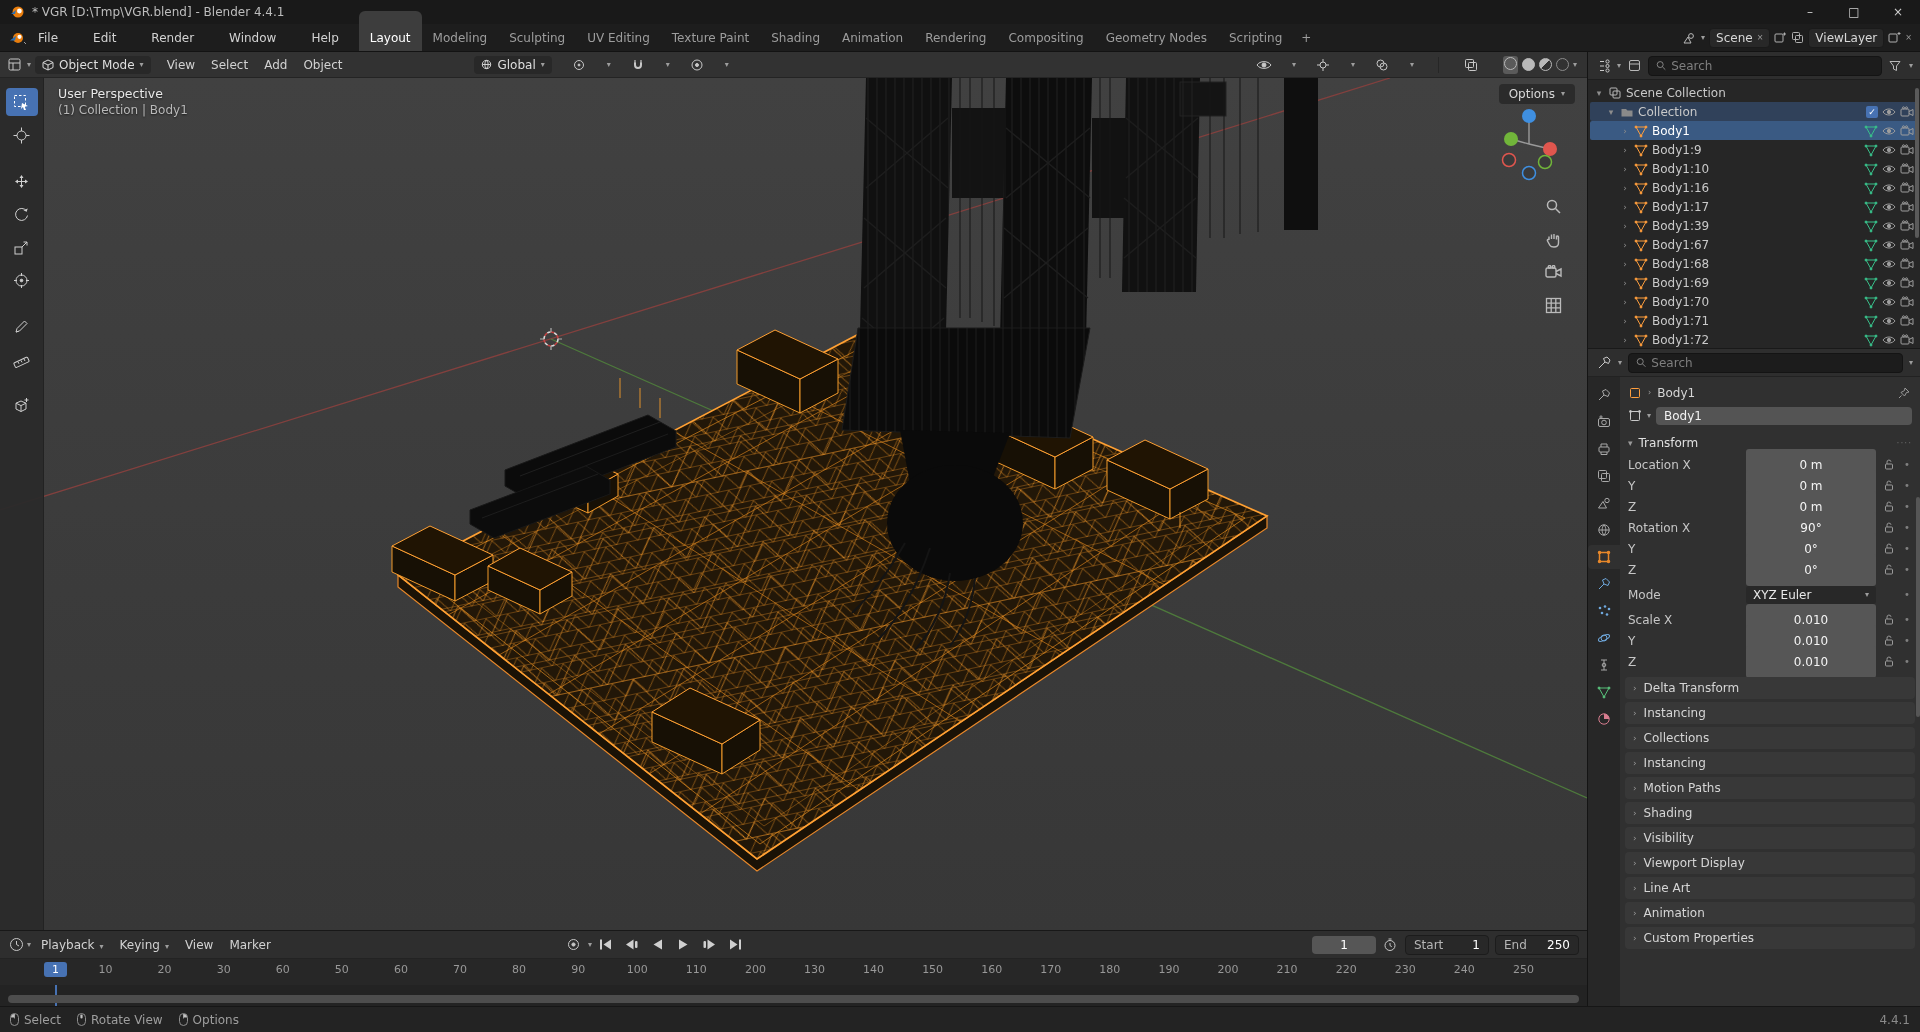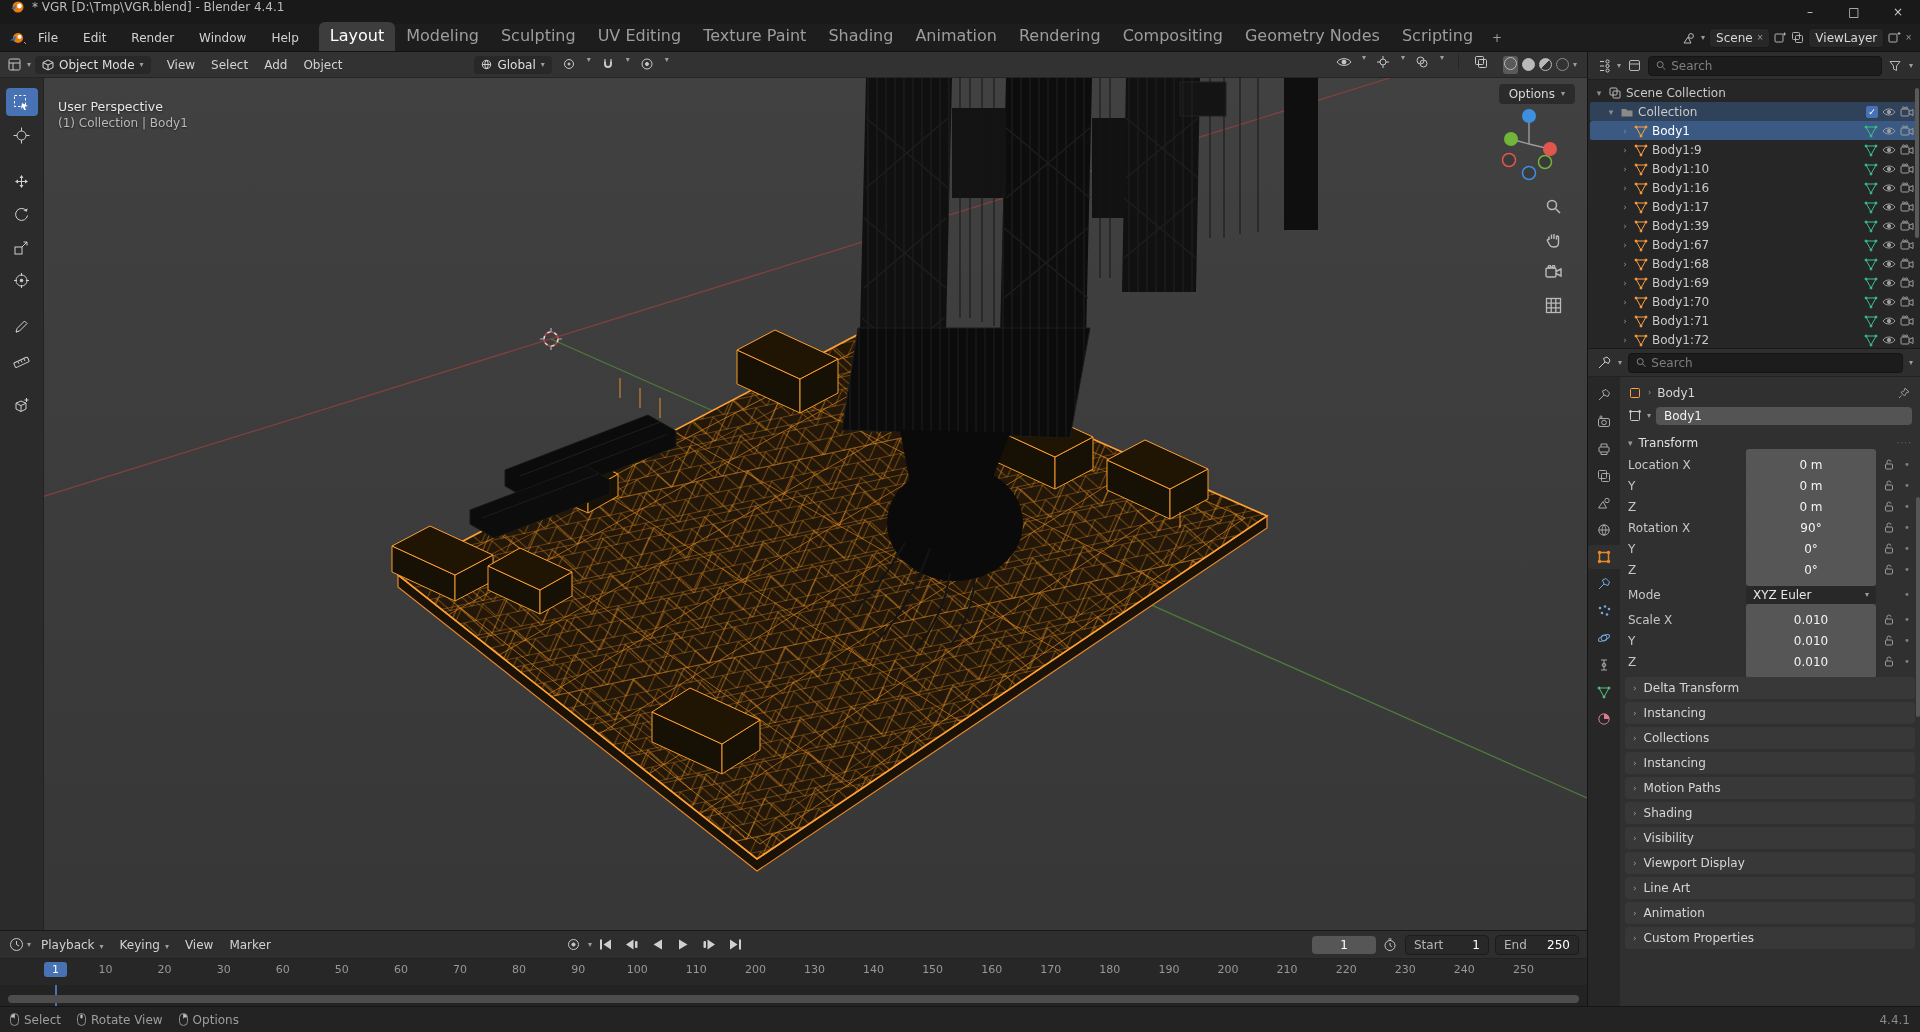--- a/index.html
+++ b/index.html
@@ -1,64 +1,64 @@
 <!DOCTYPE html>
 <html><head>
 <meta charset="utf-8">
 <style>
 *{margin:0;padding:0;box-sizing:border-box;user-select:none}
 html,body{width:1920px;height:1032px;overflow:hidden}
 body{background:#1d1d1d;font-family:"DejaVu Sans","Liberation Sans",sans-serif;font-size:12px;color:#c3c3c3}
 
 
-.titlebar{height:24px;background:#191919;display:flex;align-items:flex-start;padding-left:10px;color:#bdbdbd}
+.titlebar{height:24px;background:#191919;display:flex;align-items:center;padding-left:10px;color:#bdbdbd}
 .titlebar .app-icon{width:14px;height:14px;margin-right:8px}
 .titlebar .title{font-size:12px;white-space:nowrap}
 .win-btns{margin-left:auto;display:flex;height:100%}
 .win-btn{width:44px;display:flex;align-items:center;justify-content:center;color:#cfcfcf;font-size:12px}
 
 
 .topbar{height:28px;background:#1d1d1d;display:flex;align-items:center;padding:0 8px;border-bottom:1px solid #131313}
 .blogo{width:18px;height:14px;margin-right:4px}
 .menu-item{padding:4px 8px;border-radius:3px;color:#d2d2d2;white-space:nowrap}
 .tabs{display:flex;align-items:flex-end;height:100%;margin-left:12px}
-.tab{padding:4px 11px 6px;border-radius:6px 6px 0 0;color:#9d9d9d;white-space:nowrap;font-size:16px}
+.tab{padding:20px 11px 6px;border-radius:6px 6px 0 0;color:#9d9d9d;white-space:nowrap;font-size:12px}
 .tabs .tab:first-child{background:#3d3d3d;color:#fff}
 .tab-add{padding:4px 8px;color:#9d9d9d}
 .topbar-right{margin-left:auto;display:flex;align-items:center;gap:4px}
 .pillfield{display:flex;align-items:center;gap:4px;background:#282828;border:1px solid #1a1a1a;border-radius:4px;padding:2px 6px;color:#d8d8d8}
 .mini-ic{width:13px;height:13px;display:inline-flex}
 .chev{font-size:8px;color:#9d9d9d;line-height:1}
 
 
 .main{display:flex;height:954px}
 .left-col{width:1587px;display:flex;flex-direction:column}
 .sidebar{width:333px;display:flex;flex-direction:column;background:#2b2b2b;border-left:1px solid #141414}
 
 
 .vp-header{height:26px;background:#323232;border-bottom:1px solid #242424;display:flex;align-items:center;padding:0 6px;gap:4px}
-.hgroup{display:flex;align-items:flex-start;gap:9px}
+.hgroup{display:flex;align-items:center;gap:19px}
 .hicon{width:17px;height:17px;display:inline-flex;align-items:center;justify-content:center;color:#c8c8c8}
 .hpill{display:flex;align-items:center;gap:5px;background:#282828;border-radius:4px;padding:2px 7px;color:#dedede}
 .vp-menus{display:flex;margin-left:4px}
 .shade-dot{width:13px;height:13px;border-radius:50%;border:1.5px solid #b9b9b9;display:inline-block}
 .shade-dot.filled{background:#b9b9b9}
 .shade-dot.half{background:linear-gradient(135deg,#b9b9b9 50%,transparent 50%)}
 .shade-wrap{display:flex;align-items:center;gap:4px;padding:2px 4px;border-radius:4px}
 .shade-wrap .active-shade{background:#5a5a5a;border-radius:3px;padding:1px}
 .hdivider{width:1px;height:16px;background:#262626;margin:0 5px}
 
 
 .vp-canvas{position:relative;flex:1;overflow:hidden}
 .scene{position:absolute;inset:0;width:100%;height:100%}
 .toolbar{position:absolute;left:0;top:0;bottom:0;width:44px;background:rgba(42,42,42,.95);border-right:1px solid #222;display:flex;flex-direction:column;align-items:center;padding-top:10px;gap:5px}
 .tool-btn{width:32px;height:28px;border-radius:4px;display:flex;align-items:center;justify-content:center;color:#cfcfcf}
 .toolbar .tool-btn:first-child{background:#4772b3;color:#fff}
 .tool-gap{height:8px}
-.vp-overlay-text{position:absolute;left:58px;top:20px;line-height:17px;pointer-events:none}
+.vp-overlay-text{position:absolute;left:58px;top:7px;line-height:17px;pointer-events:none}
 .vp-overlay-text .l1{color:#e8e8e8;font-size:12.5px;text-shadow:0 1px 2px rgba(0,0,0,.6)}
 .vp-overlay-text .l2{color:#b9b9b9;font-size:12px;text-shadow:0 1px 2px rgba(0,0,0,.6)}
 .options-btn{position:absolute;right:12px;top:6px;background:rgba(36,36,36,.75);border-radius:4px;padding:3px 10px;color:#d8d8d8;display:flex;align-items:center;gap:6px}
 .gizmo{position:absolute;right:16px;top:24px;width:84px;height:84px}
 .nav-col{position:absolute;right:24px;top:118px;display:flex;flex-direction:column;gap:13px;color:#c2c2c2;opacity:.9}
 .nav-col .hicon{width:20px;height:20px}
 
 
 .timeline{height:76px;border-top:1px solid #181818;display:flex;flex-direction:column;background:#2b2b2b}
 .tl-header{height:28px;background:#2e2e2e;display:flex;align-items:center;padding:0 8px;gap:2px;border-bottom:1px solid #232323}

